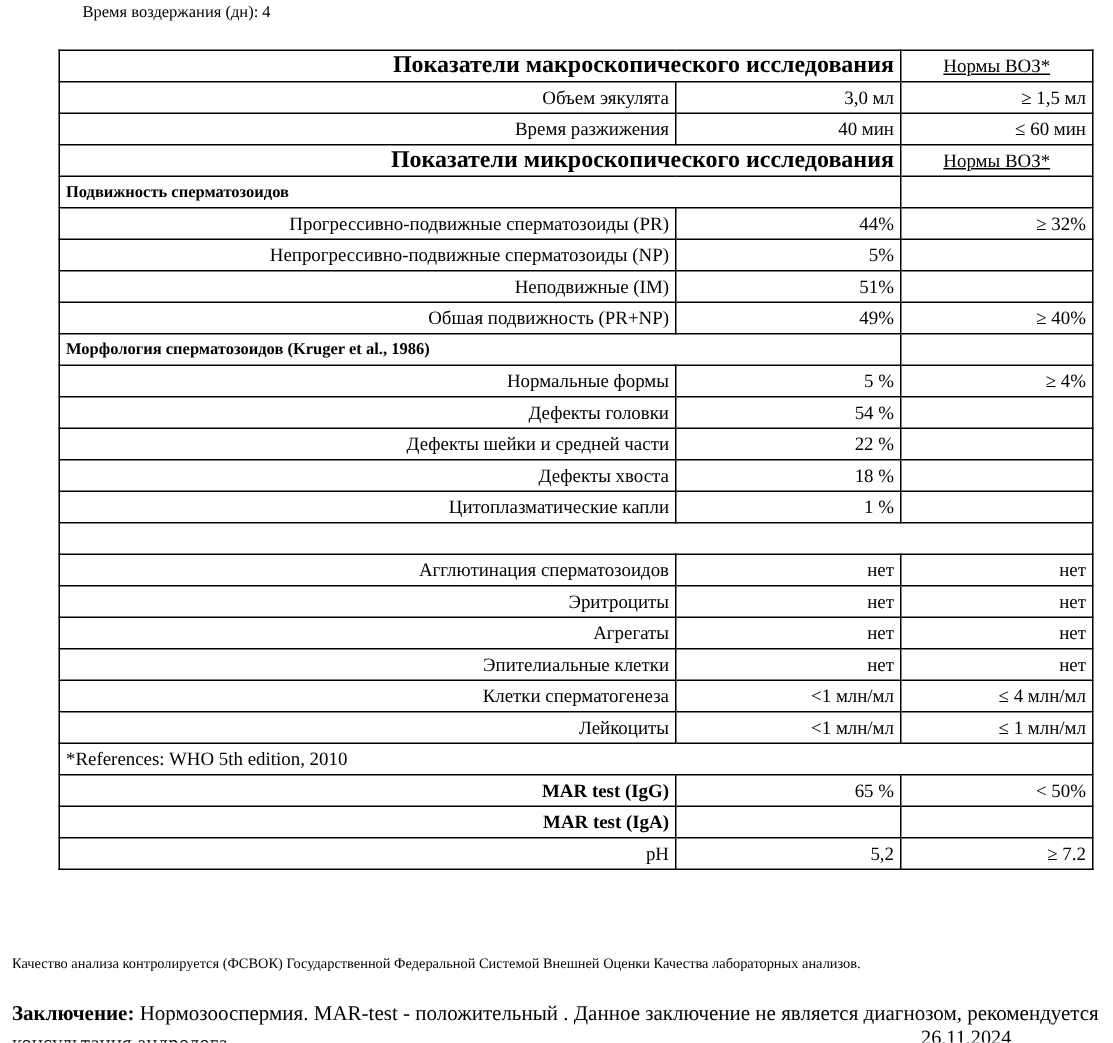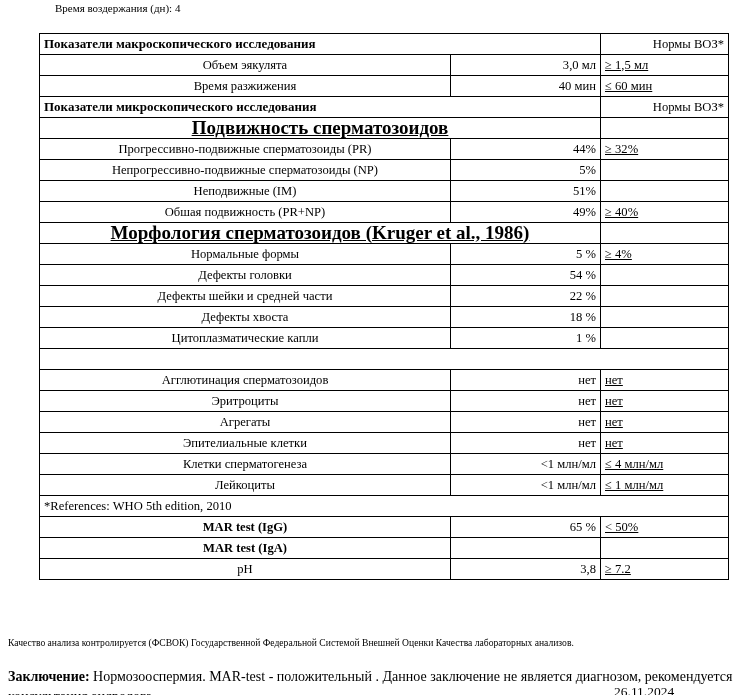--- a/index.html
+++ b/index.html
@@ -51,40 +51,40 @@
     padding: 1px 4px 2px 4px;
     height: 17px;
     vertical-align: middle;
     overflow: hidden;
     white-space: nowrap;
   }
   col.c-name  { width: 411px; }
   col.c-value { width: 150px; }
   col.c-norm  { width: 128px; }
 
-  td.name  { text-align: center; }
+  td.name  { text-align: right; }
   td.value { text-align: right; }
-  td.norm  { text-align: left; text-decoration: underline; }
+  td.norm  { text-align: right; }
 
   
   td.section-head {
+    text-align: right;
+    font-weight: bold;
+    font-size: 16px;
+  }
+  td.norm-head {
+    text-align: center;
+    font-size: 12.6px;
+    text-decoration: underline;
+  }
+  
+  td.sub-head {
     text-align: left;
     font-weight: bold;
-    font-size: 13px;
-  }
-  td.norm-head {
-    text-align: right;
-    font-size: 12.6px;
-  }
-  
-  td.sub-head {
-    text-align: center;
-    font-weight: bold;
-    font-size: 19px;
-    text-decoration: underline;
+    font-size: 11px;
   }
   td.bold-name {
     font-weight: bold;
   }
   td.spacer {
     height: 17px;
   }
   td.ref-row {
     text-align: left;
   }
@@ -258,21 +258,21 @@
         <td class="value">65 %</td>
         <td class="norm">&lt; 50%</td>
       </tr>
       <tr>
         <td class="name bold-name">MAR test (IgA)</td>
         <td class="value"></td>
         <td class="norm"></td>
       </tr>
       <tr>
         <td class="name">pH</td>
-        <td class="value">3,8</td>
+        <td class="value">5,2</td>
         <td class="norm">≥ 7.2</td>
       </tr>
 
     </tbody>
   </table>
 
   <div class="quality-note">Качество анализа контролируется (ФСВОК) Государственной Федеральной Системой Внешней Оценки Качества  лабораторных анализов.</div>
 
   <div class="conclusion">
     <span class="label">Заключение:</span><span> Нормозооспермия. MAR-test - положительный . Данное заключение не является диагнозом, рекомендуется консультация андролога.</span>

